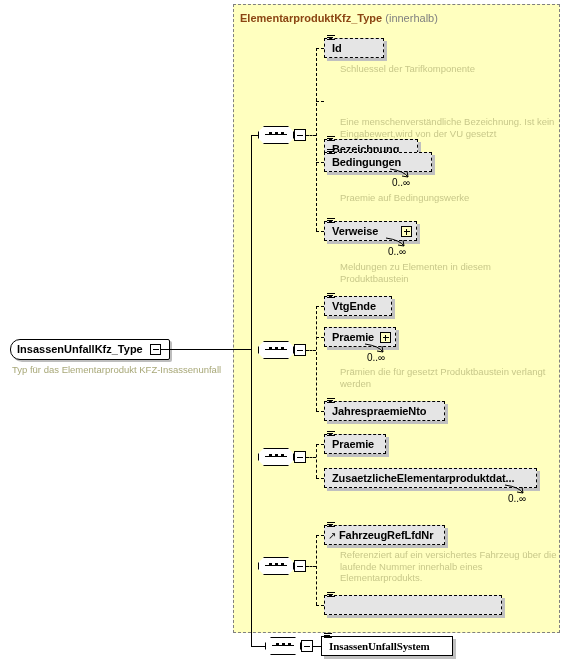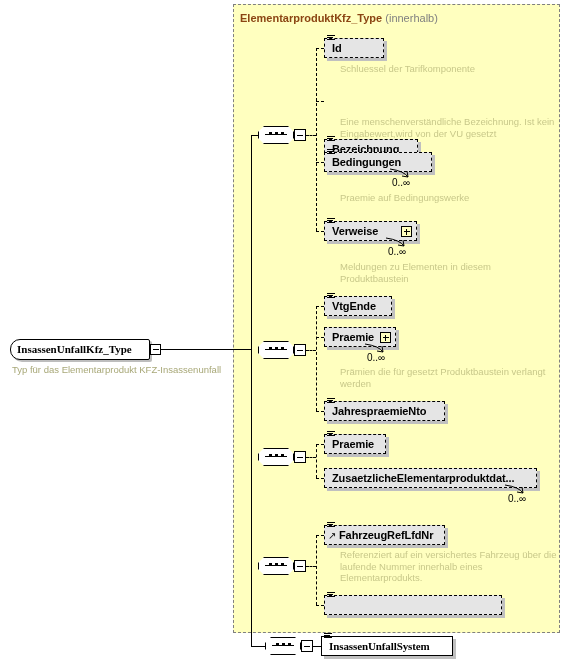--- a/index.html
+++ b/index.html
@@ -14,27 +14,26 @@
     border:1px dashed #808080;
     box-sizing:border-box;
   }
   #ext-title{
     position:absolute;left:240px;top:12px;
     font-size:11px;color:#808080;white-space:nowrap;
   }
   #ext-title .tname{color:#8b4513;font-weight:bold;}
   
   #root-type{
-    position:absolute;left:10px;top:339px;width:140px;height:21px;
+    position:absolute;left:10px;top:339px;width:160px;height:21px;
     background:#ffffff;
     border:1px solid #000000;
     border-radius:10px 2px 2px 10px;
     box-sizing:border-box;
     box-shadow:2px 2px 0 #bdbdbd;
-    font-family:Liberation Serif, serif;
   }
   #root-type span{
     position:absolute;left:6px;top:3px;
     font-size:11px;font-weight:bold;color:#000;white-space:nowrap;
   }
   #root-type-desc{
     position:absolute;left:12px;top:364px;
     font-size:9.5px;color:#a8a878;white-space:nowrap;
   }
   

